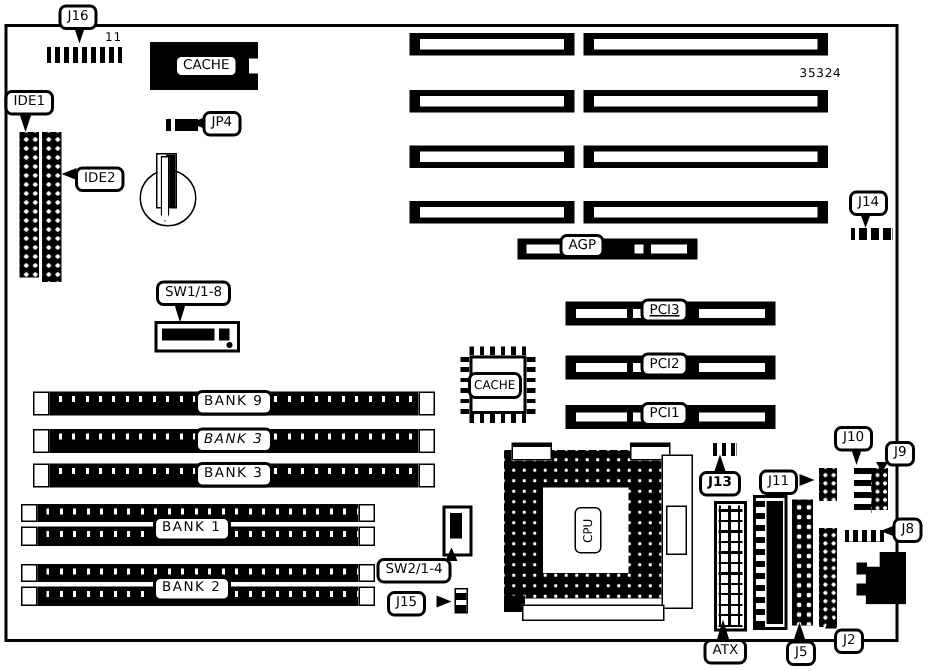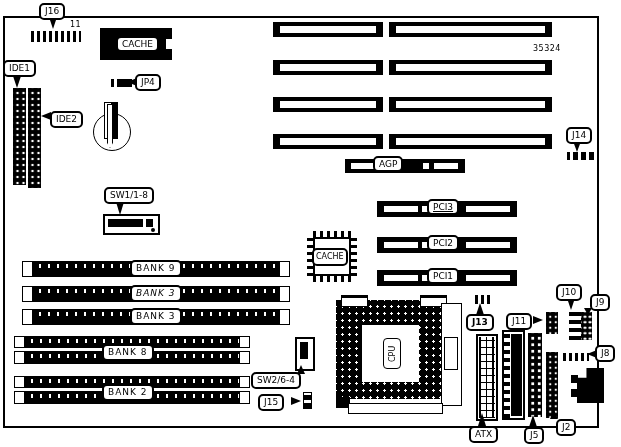--- a/index.html
+++ b/index.html
@@ -163,35 +163,35 @@
       <div class="bar"></div>
     </div>
   <div class="callout" style="left:130px;top:308px;letter-spacing:1px;"><span>BANK 3</span></div>
 
   <div class="mem" style="left:14px;top:336px;width:236px;height:12px;">
       <div class="bar"></div>
     </div>
   <div class="mem" style="left:14px;top:351px;width:236px;height:13px;">
       <div class="bar"></div>
     </div>
-  <div class="callout" style="left:102px;top:344px;letter-spacing:1px;"><span>BANK 8</span></div>
+  <div class="callout" style="left:102px;top:344px;letter-spacing:1px;"><span>BANK 1</span></div>
 
   <div class="mem" style="left:14px;top:376px;width:236px;height:12px;">
       <div class="bar"></div>
     </div>
   <div class="mem" style="left:14px;top:391px;width:236px;height:13px;">
       <div class="bar"></div>
     </div>
   <div class="callout" style="left:102px;top:384px;letter-spacing:1px;"><span>BANK 2</span></div>
 
   <div class="dip" style="left:295px;top:337px;width:16px;height:30px;">
     <div class="b" style="left:3px;top:3px;width:8px;height:17px;"></div>
   </div>
   <div class="tri tu" style="left:297px;top:365px;border-bottom-width:9px;"></div>
-  <div class="callout" style="left:251px;top:372px;"><span>SW2/6-4</span></div>
+  <div class="callout" style="left:251px;top:372px;"><span>SW2/1-4</span></div>
   <div class="callout" style="left:258px;top:394px;"><span>J15</span></div>
   <div class="tri tr" style="left:291px;top:397px;"></div>
   <div class="abs" style="left:303px;top:392px;width:9px;height:17px;border:1px solid #000;background:repeating-linear-gradient(0deg,#000 0 5px,#fff 5px 8px);z-index:10;"></div>
 
   <div class="cpins ph abs" style="left:313px;top:231px;width:38px;height:6px;"></div>
   <div class="cpins ph abs" style="left:313px;top:276px;width:38px;height:6px;"></div>
   <div class="cpins pv abs" style="left:307px;top:237px;width:6px;height:39px;"></div>
   <div class="cpins pv abs" style="left:351px;top:237px;width:6px;height:39px;"></div>
   <div class="abs" style="left:313px;top:237px;width:38px;height:39px;border:2px solid #000;background:#fff;z-index:11;"></div>
   <div class="chiplabel" style="left:312px;top:248px;font-size:8px;padding:2px 2px;"><span>CACHE</span></div>

